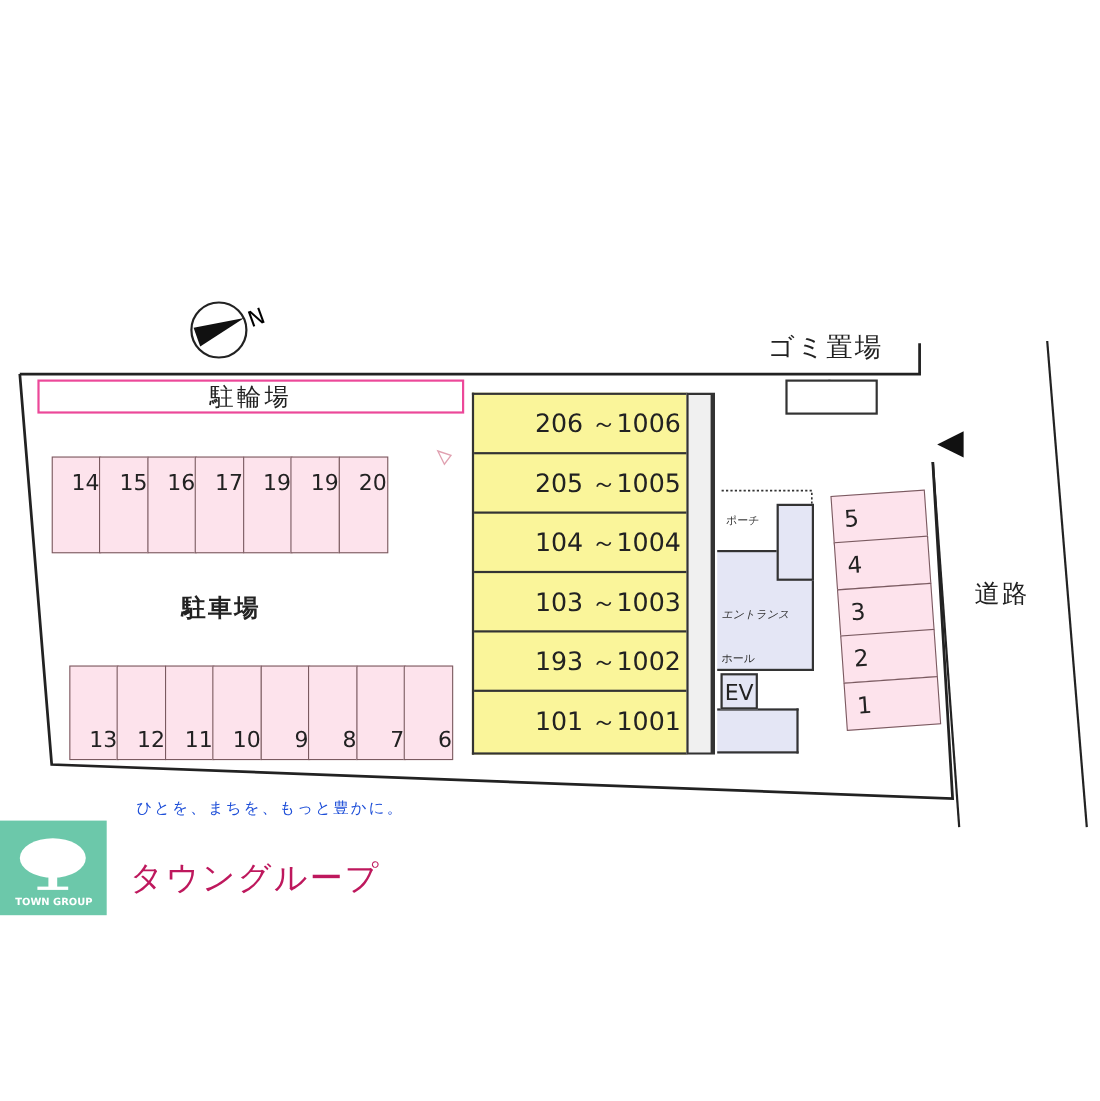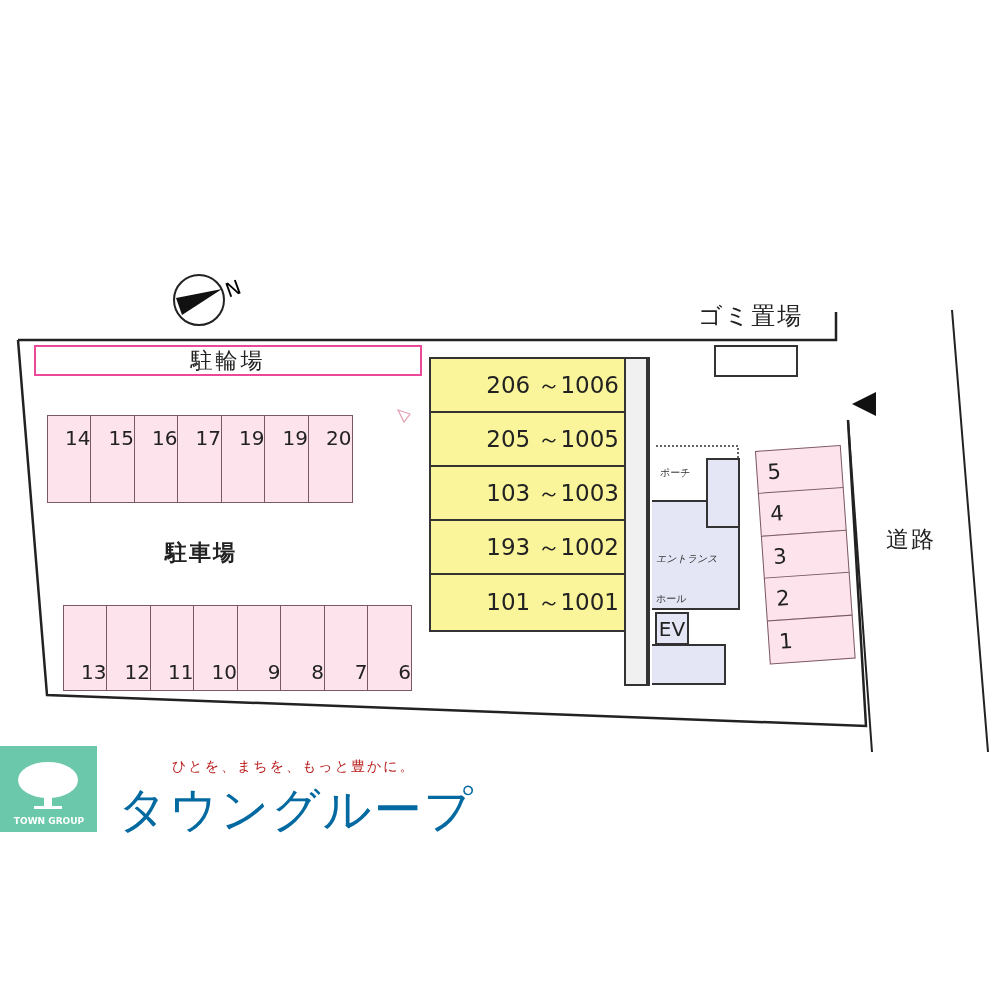--- a/index.html
+++ b/index.html
@@ -29,22 +29,22 @@
   .ev { position:absolute; left:655px; top:612px; width:34px; height:33px; border:2px solid #333;
         box-sizing:border-box; background:#e4e6f5; font-size:20px; display:flex; align-items:center; justify-content:center; }
   .right-stalls { position:absolute; left:755px; top:452px; transform:rotate(-4deg); transform-origin:top left; }
   .rstall { width:86px; height:44px; background:#fde3ec; border:1.5px solid #7a5a60; margin-top:-1.5px;
             box-sizing:border-box; font-size:21px; padding-left:10px; display:flex; align-items:center; }
   .gomi-label { position:absolute; left:698px; top:300px; font-size:24px; letter-spacing:2px; }
   .gomi-box { position:absolute; left:714px; top:345px; width:84px; height:32px; border:2px solid #333; box-sizing:border-box; background:#fff; }
   .road-label { position:absolute; left:886px; top:524px; font-size:23px; letter-spacing:2px; }
   .logo-box { position:absolute; left:0; top:746px; width:97px; height:86px; background:#6cc8aa; }
   .logo-en { position:absolute; left:6px; bottom:6px; width:86px; text-align:center; font-size:9px; color:#fff; font-weight:bold; }
-  .tagline { position:absolute; left:124px; top:758px; font-size:14px; color:#b91c1c; letter-spacing:2px;margin-left:48px; }
-  .brand { position:absolute; left:118px; top:778px; font-size:48px; color:#0369a1; letter-spacing:2px; }
+  .tagline { position:absolute; left:124px; top:726px; font-size:14px; color:#1d4ed8; letter-spacing:2px; }
+  .brand { position:absolute; left:118px; top:778px; font-size:30px; color:#be185d; letter-spacing:2px; }
 </style>
 </head>
 <body>
 
 <svg class="site" width="1000" height="1001">
   <polyline points="18,340 836,340 836,312" fill="none" stroke="#222" stroke-width="2.5"></polyline>
   <polyline points="18,340 47,695 866,726 848,420" fill="none" stroke="#222" stroke-width="2.5"></polyline>
   <line x1="952" y1="310" x2="988" y2="752" stroke="#222" stroke-width="2"></line>
   <line x1="848" y1="420" x2="872" y2="752" stroke="#222" stroke-width="2"></line>
 
@@ -121,20 +121,23 @@
 </div>
 
 <div class="units">
   <div class="unit">
       <span>206 ～1006</span>
     </div>
   <div class="unit">
       <span>205 ～1005</span>
     </div>
   <div class="unit">
+      <span>104 ～1004</span>
+    </div>
+  <div class="unit">
       <span>103 ～1003</span>
     </div>
   <div class="unit">
       <span>193 ～1002</span>
     </div>
   <div class="unit">
       <span>101 ～1001</span>
     </div>
 </div>
 <div class="corridor"></div>

